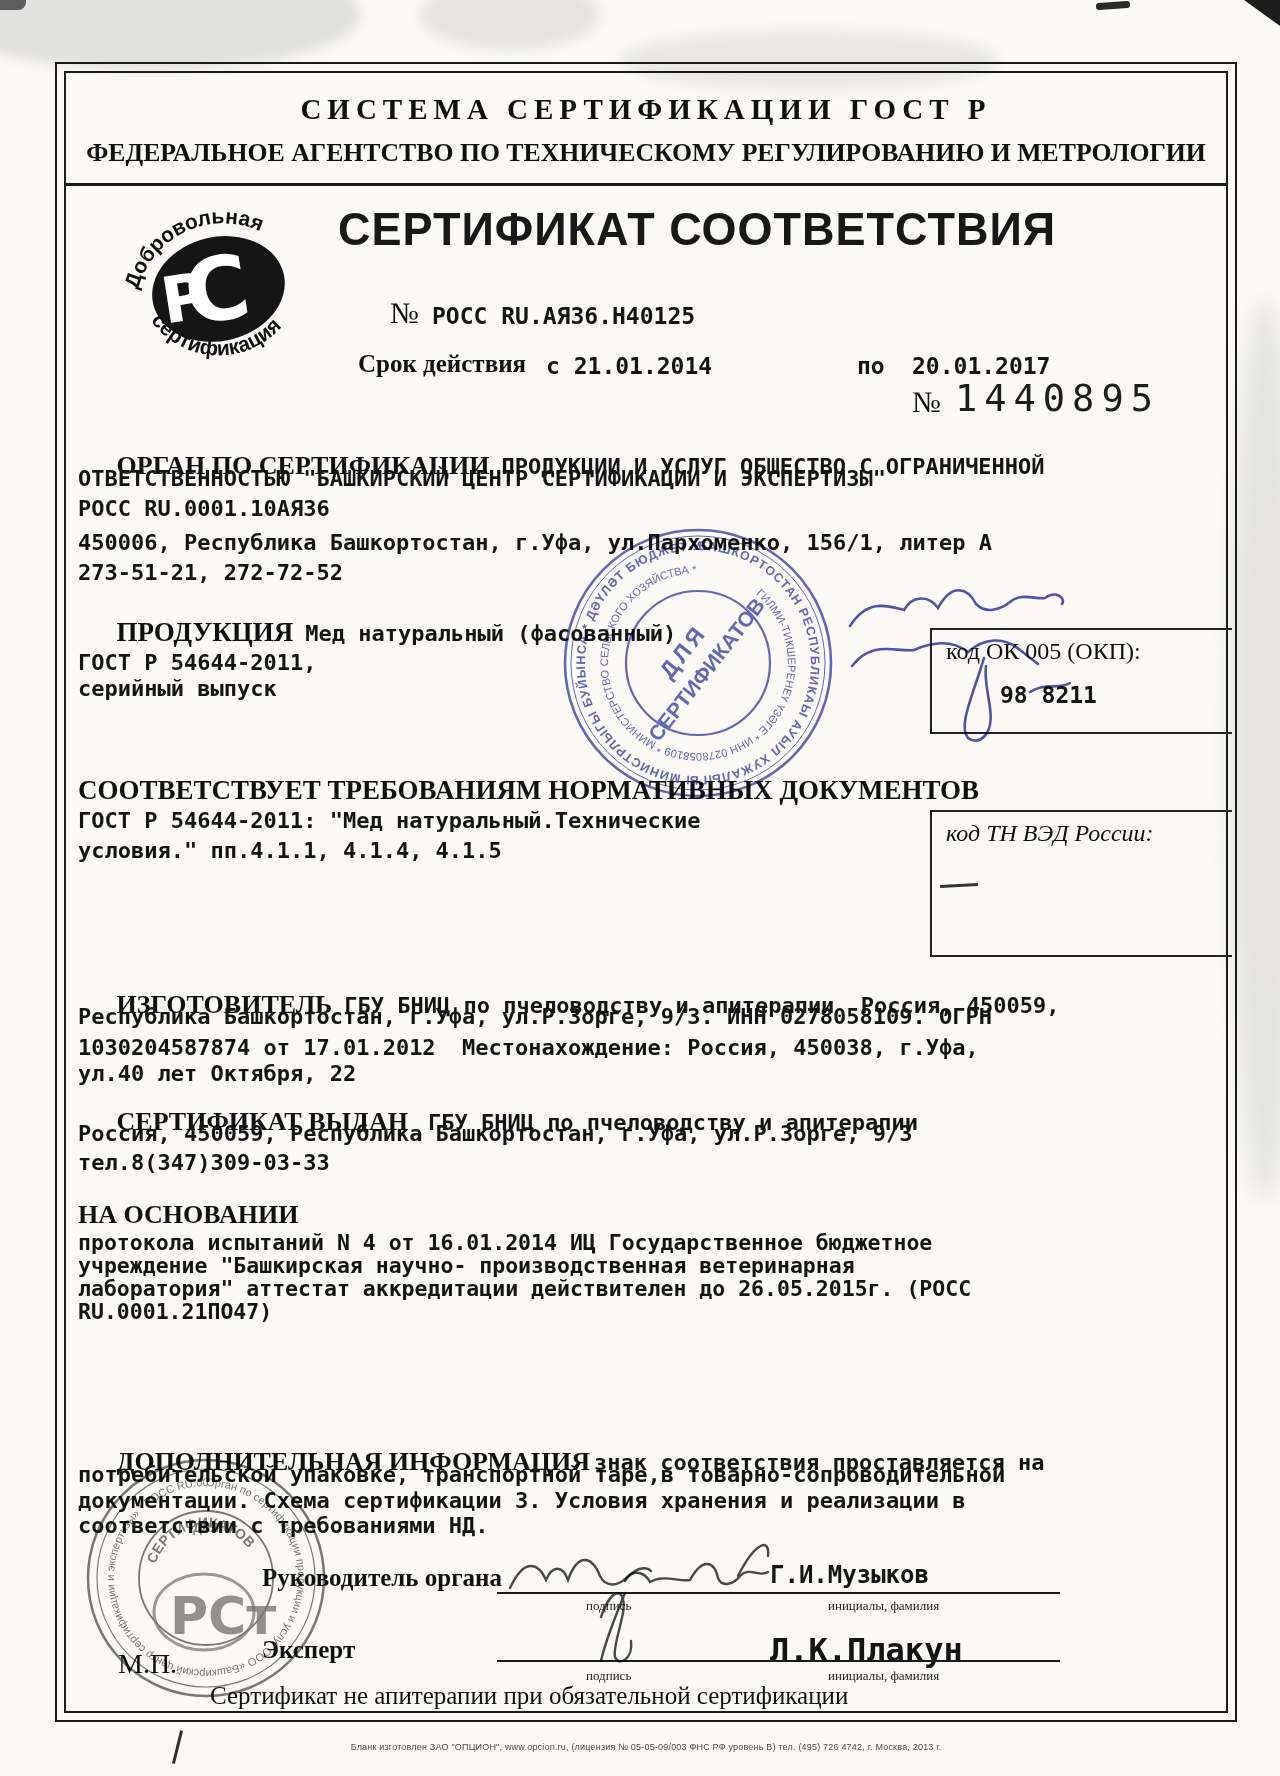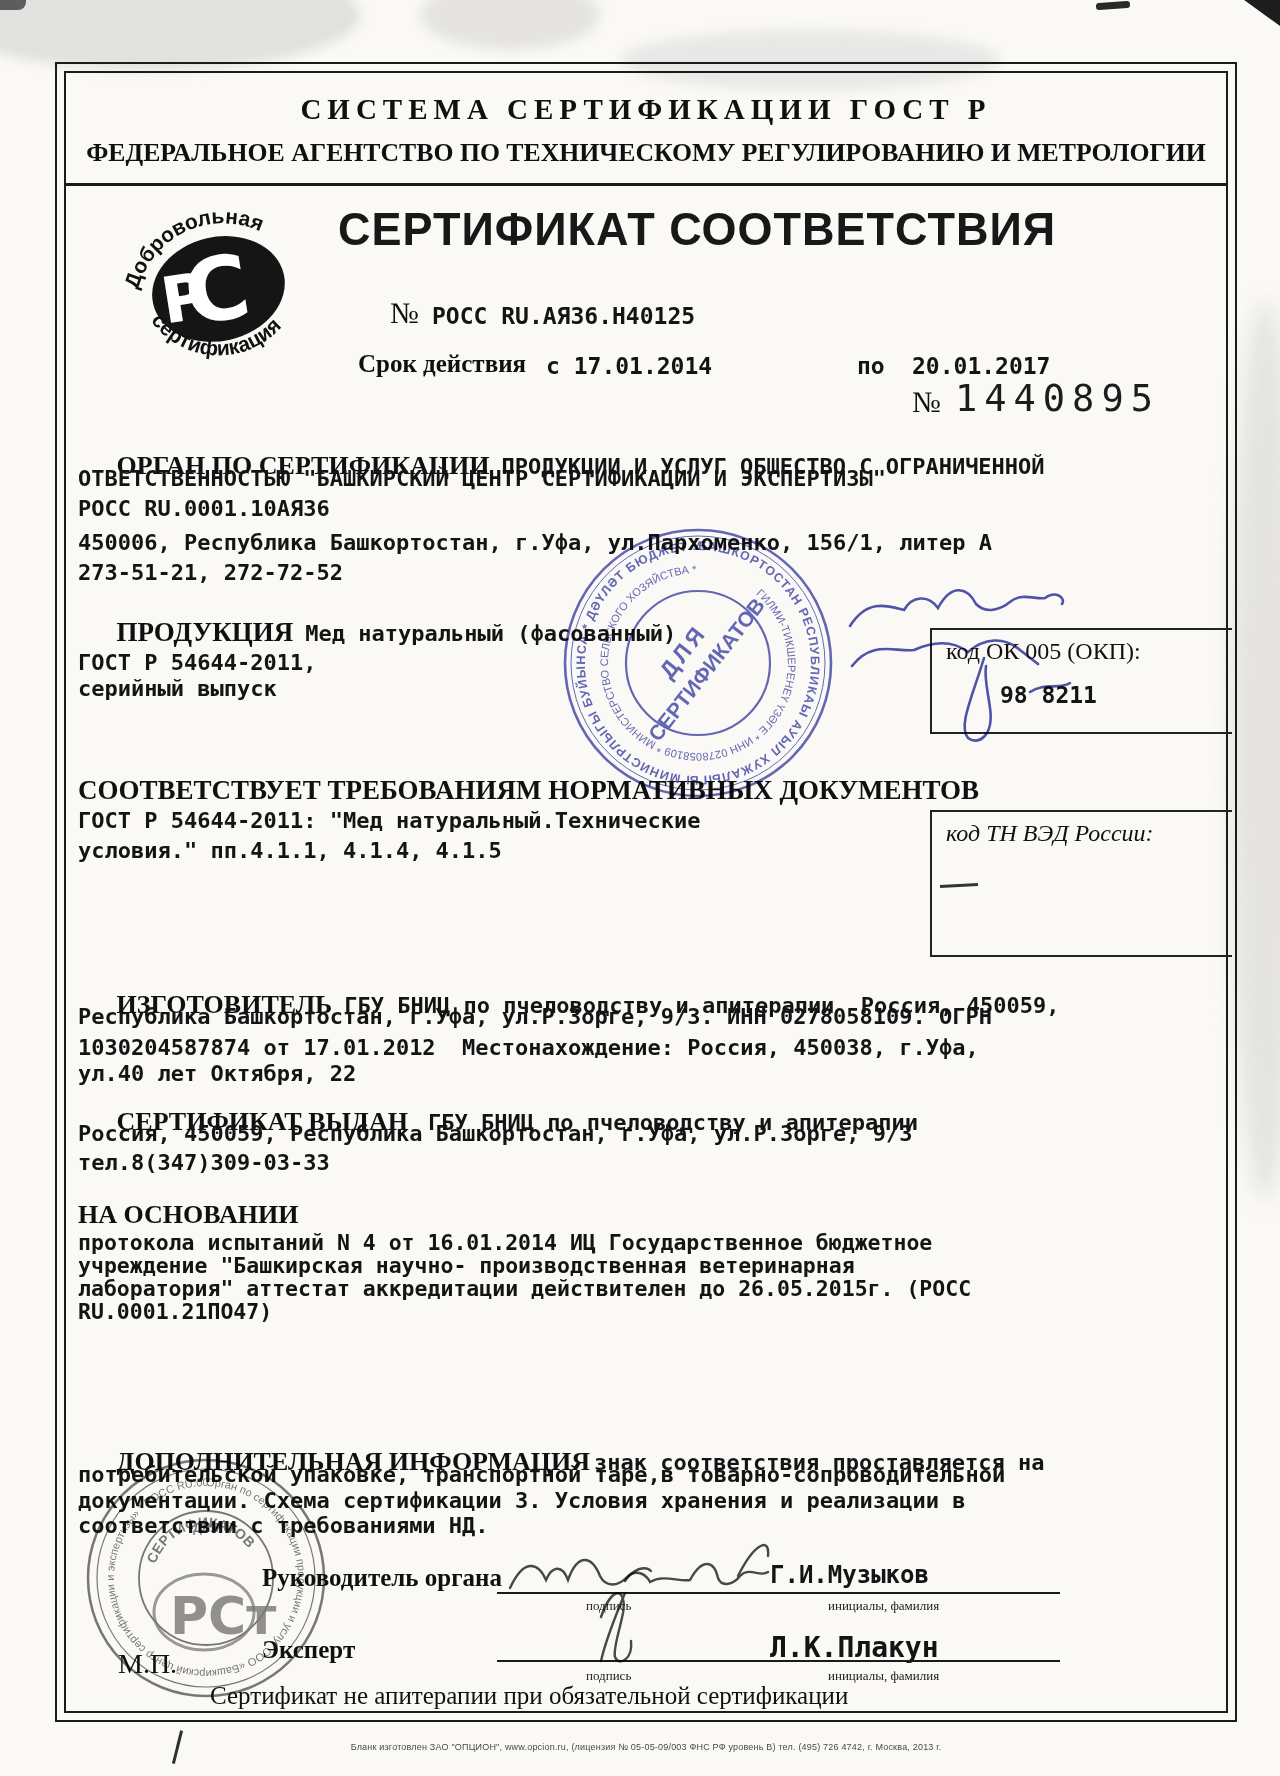--- a/index.html
+++ b/index.html
@@ -71,21 +71,21 @@
       </text>
     </g>
   </svg>
 
   <div class="line" style="left:338px;top:203px;font-family:'Liberation Sans',sans-serif;font-weight:bold;font-size:45px;letter-spacing:1px;color:#181818;transform:scaleY(1.04);">СЕРТИФИКАТ СООТВЕТСТВИЯ</div>
 
   <div class="line serif" style="left:390px;top:296px;font-size:30px;">№</div>
   <div class="line mono" style="left:432px;top:303px;font-size:23px;">РОСС RU.АЯ36.Н40125</div>
 
   <div class="line serifb" style="left:358px;top:350px;font-size:25px;">Срок действия</div>
-  <div class="line mono" style="left:546px;top:353px;font-size:23px;">с 17.01.2014</div>
+  <div class="line mono" style="left:546px;top:353px;font-size:23px;">с 21.01.2014</div>
   <div class="line mono" style="left:857px;top:353px;font-size:23px;">по</div>
   <div class="line mono" style="left:912px;top:353px;font-size:23px;">20.01.2017</div>
 
   <div class="line serif" style="left:912px;top:385px;font-size:30px;">№</div>
   <div class="line" style="left:955px;top:377px;font-family:'DejaVu Sans Mono',monospace;font-size:37px;letter-spacing:7px;color:#1c1c1c;">1440895</div>
 
   <div class="line" style="left:78px;top:432px;">
     <span class="serifb lbl" style="font-size:26px;">ОРГАН ПО СЕРТИФИКАЦИИ</span><span class="mono">ПРОДУКЦИИ И УСЛУГ ОБЩЕСТВО С ОГРАНИЧЕННОЙ</span>
   </div>
   <div class="line mono" style="left:78px;top:466px;">ОТВЕТСТВЕННОСТЬЮ "БАШКИРСКИЙ ЦЕНТР СЕРТИФИКАЦИИ И ЭКСПЕРТИЗЫ"</div>
@@ -162,21 +162,21 @@
   <div class="line serifb" style="left:262px;top:1564px;font-size:25px;">Руководитель органа</div>
   <div class="sig-underline" style="left:497px;top:1570px;width:252px;height:24px;"></div>
   <div class="line tiny" style="left:586px;top:1598px;">подпись</div>
   <div class="line mono" style="left:770px;top:1561px;font-size:24px;">Г.И.Музыков</div>
   <div class="sig-underline" style="left:748px;top:1570px;width:312px;height:24px;"></div>
   <div class="line tiny" style="left:828px;top:1598px;">инициалы, фамилия</div>
 
   <div class="line serifb" style="left:262px;top:1636px;font-size:25px;">Эксперт</div>
   <div class="sig-underline" style="left:497px;top:1638px;width:252px;height:24px;"></div>
   <div class="line tiny" style="left:586px;top:1668px;">подпись</div>
-  <div class="line mono" style="left:770px;top:1631px;font-size:28px;">Л.К.Плакун</div>
+  <div class="line mono" style="left:770px;top:1631px;font-size:32px;">Л.К.Плакун</div>
   <div class="sig-underline" style="left:748px;top:1638px;width:312px;height:24px;"></div>
   <div class="line tiny" style="left:828px;top:1668px;">инициалы, фамилия</div>
 
   <div class="line serif" style="left:210px;top:1682px;font-size:25px;">Сертификат не апитерапии при обязательной сертификации</div>
   <div class="line fineprint" style="left:66px;top:1742px;width:1160px;text-align:center;">Бланк изготовлен ЗАО "ОПЦИОН", www.opcion.ru, (лицензия № 05-05-09/003 ФНС РФ уровень В) тел. (495) 726 4742, г. Москва, 2013 г.</div>
 
   <svg class="abs stampwrap" style="left:555px;top:520px;opacity:.85;" width="286" height="286" viewBox="-143 -143 286 286">
     <g style="stroke:var(--stamp-blue);fill:none;">
       <circle r="133" stroke-width="2.6"></circle>
       <circle r="127" stroke-width="1"></circle>

